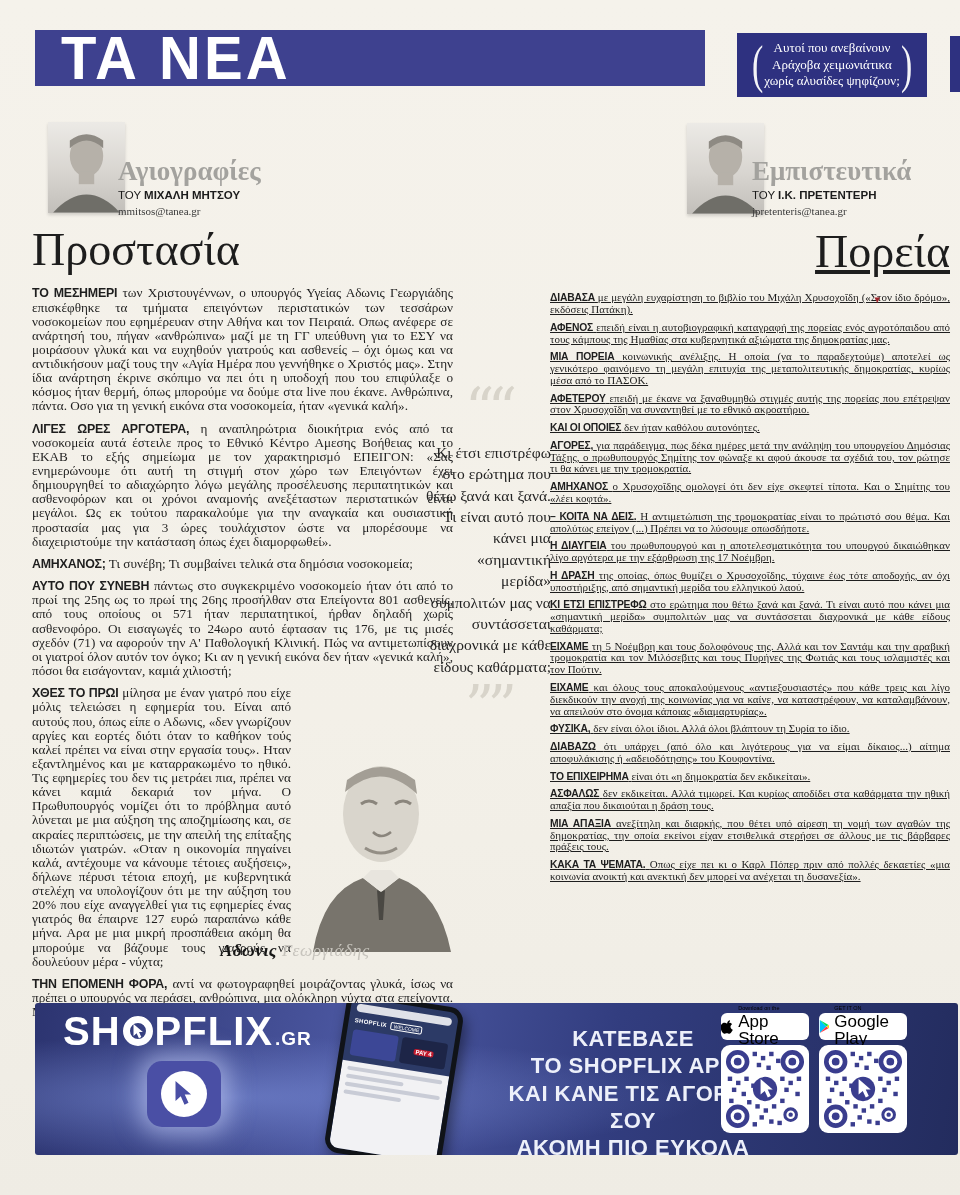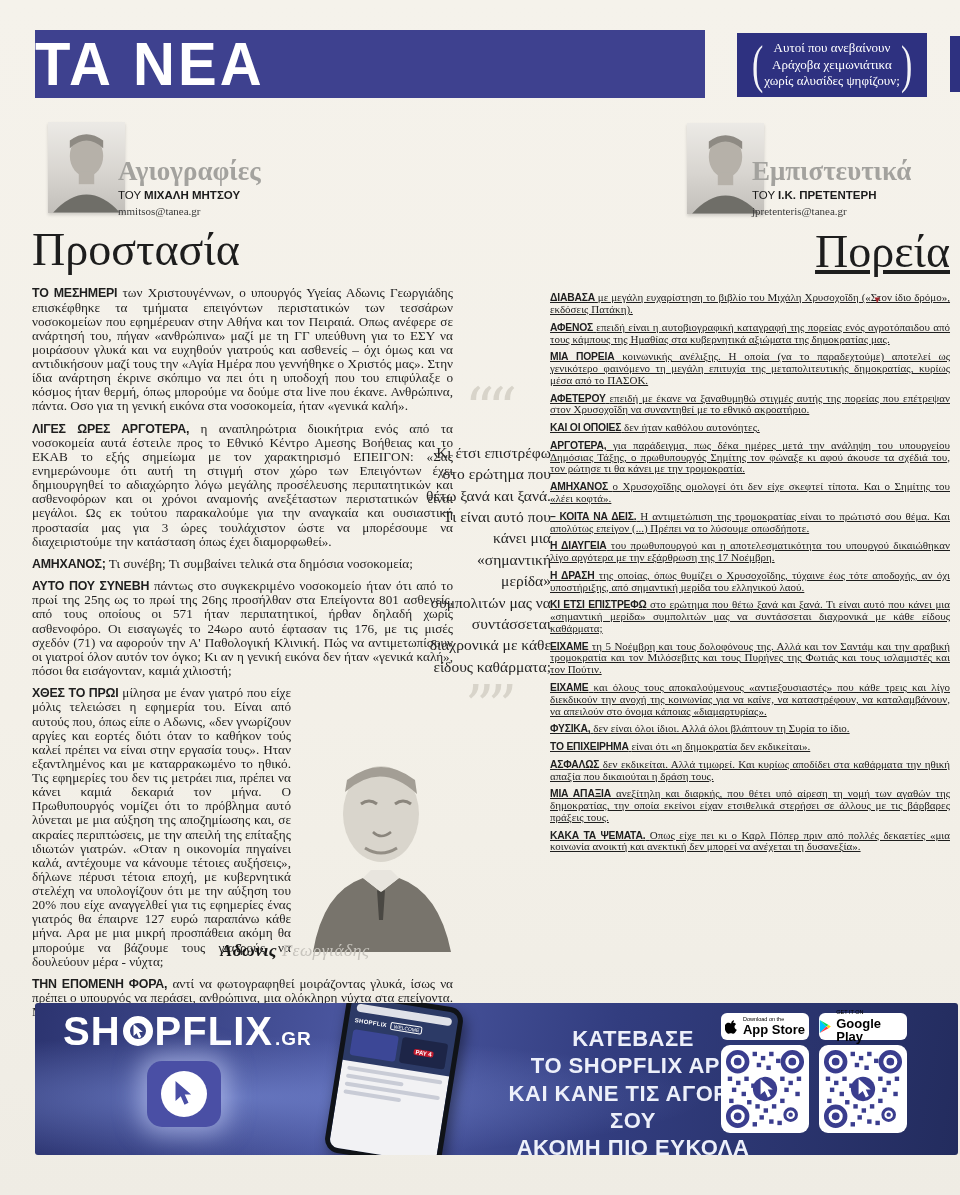--- a/index.html
+++ b/index.html
@@ -1,21 +1,21 @@
 <!DOCTYPE html>
 <html><head>
 <meta charset="utf-8">
 <style>
   html,body{margin:0;padding:0;background:#e9e6df;}
   .page{position:relative;width:960px;height:1195px;margin:0 auto;overflow:hidden;
         background:linear-gradient(180deg,#f5f2eb 0%,#f3f0e8 60%,#efece4 100%);
         font-family:"Liberation Serif",serif;color:#1e1e1e;}
   
-  .masthead{position:absolute;left:35px;top:30px;width:670px;height:68px;background:#3e418f;
-            display:flex;align-items:center;box-sizing:border-box;}
+  .masthead{position:absolute;left:35px;top:30px;width:670px;height:56px;background:#3e418f;
+            display:flex;align-items:center;padding-left:26px;box-sizing:border-box;}
   .masthead-title{font-family:"Liberation Sans",sans-serif;font-weight:bold;font-size:58px;
                   color:#ffffff;letter-spacing:3px;transform:scaleY(1.04);line-height:1;}
   .badge{position:absolute;left:737px;top:33px;width:190px;height:64px;background:#2e3180;
          color:#fff;display:flex;align-items:center;justify-content:center;box-sizing:border-box;}
   .badge-paren{font-size:52px;line-height:1;transform:scaleX(.65);opacity:.95;margin:0 -2px;}
   .badge-lines{text-align:center;font-size:13px;line-height:1.28;}
   .sliver{position:absolute;left:950px;top:36px;width:10px;height:56px;background:#2e3180;}
   
   .author-photo{position:absolute;width:77px;height:91px;overflow:hidden;
                 background:linear-gradient(180deg,#eceae6 0%,#d8d5d0 55%,#c2bfba 100%);
@@ -86,21 +86,21 @@
   .scr-line.short{width:60%;}
   .ad-text{position:absolute;left:448px;top:22px;width:300px;text-align:center;
            font-family:"Liberation Sans",sans-serif;font-weight:bold;font-size:22px;
            line-height:1.24;color:#edf0fa;letter-spacing:.5px;}
   .store-badges{position:absolute;left:686px;top:10px;display:flex;gap:10px;}
   .store-badge{width:88px;height:27px;background:#fff;border-radius:6px;color:#000;
                display:flex;align-items:center;justify-content:center;gap:5px;
                font-family:"Liberation Sans",sans-serif;}
   .sb-col{display:flex;flex-direction:column;align-items:flex-start;line-height:1;}
   .sb-pre{font-size:5.5px;}
-  .sb-name{font-size:13px;font-weight:bold;margin-top:1px;}
+  .sb-name{font-size:17px;font-weight:normal;margin-top:1px;}
   .qrs{position:absolute;left:686px;top:42px;display:flex;gap:10px;}
   .qr{width:88px;height:88px;background:#fff;border-radius:9px;padding:4px;box-sizing:border-box;}
   .qr svg{width:100%;height:100%;}
 </style>
 </head>
 <body>
 
 <svg width="0" height="0" style="position:absolute">
   <symbol id="sym-cursor" viewBox="0 0 14 20">
     <path d="M1 0 L1 16 L5.2 12.2 L8.2 19 L11.4 17.4 L8.4 10.8 L13.5 10.8 Z"></path>
@@ -266,38 +266,39 @@
         <p><b class="lead">ΔΙΑΒΑΣΑ</b> <span>με μεγάλη ευχαρίστηση το βιβλίο του Μιχάλη Χρυσοχοΐδη («Στον ίδιο δρόμο», εκδόσεις Πατάκη).</span></p>
 
         <p><b class="lead">ΑΦΕΝΟΣ</b> <span>επειδή είναι η αυτοβιογραφική καταγραφή της πορείας ενός αγροτόπαιδου από τους κάμπους της Ημαθίας στα κυβερνητικά αξιώματα της δημοκρατίας μας.</span></p>
 
         <p><b class="lead">ΜΙΑ ΠΟΡΕΙΑ</b> <span>κοινωνικής ανέλιξης. Η οποία (να το παραδεχτούμε) αποτελεί ως γενικότερο φαινόμενο τη μεγάλη επιτυχία της μεταπολιτευτικής δημοκρατίας, κυρίως μέσα από το ΠΑΣΟΚ.</span></p>
 
         <p><b class="lead">ΑΦΕΤΕΡΟΥ</b> <span>επειδή με έκανε να ξαναθυμηθώ στιγμές αυτής της πορείας που επέτρεψαν στον Χρυσοχοΐδη να συναντηθεί με το εθνικό ακροατήριο.</span></p>
 
         <p><b class="lead">ΚΑΙ ΟΙ ΟΠΟΙΕΣ</b> <span>δεν ήταν καθόλου αυτονόητες.</span></p>
 
-        <p><b class="lead">ΑΡΓΟΤΕΡΑ,</b> <span>για παράδειγμα, πως δέκα ημέρες μετά την ανάληψη του υπουργείου Δημόσιας Τάξης, ο πρωθυπουργός Σημίτης τον φώναξε κι αφού άκουσε τα σχέδιά του, τον ρώτησε τι θα κάνει με την τρομοκρατία.</span></p>
+        <p><b class="lead">ΑΓΟΡΕΣ,</b> <span>για παράδειγμα, πως δέκα ημέρες μετά την ανάληψη του υπουργείου Δημόσιας Τάξης, ο πρωθυπουργός Σημίτης τον φώναξε κι αφού άκουσε τα σχέδιά του, τον ρώτησε τι θα κάνει με την τρομοκρατία.</span></p>
 
         <p><b class="lead">ΑΜΗΧΑΝΟΣ</b> <span>ο Χρυσοχοΐδης ομολογεί ότι δεν είχε σκεφτεί τίποτα. Και ο Σημίτης του «λέει κοφτά».</span></p>
 
         <p><b class="lead">– ΚΟΙΤΑ ΝΑ ΔΕΙΣ.</b> <span>Η αντιμετώπιση της τρομοκρατίας είναι το πρώτιστό σου θέμα. Και απολύτως επείγον (...) Πρέπει να το λύσουμε οπωσδήποτε.</span></p>
 
         <p><b class="lead">Η ΔΙΑΥΓΕΙΑ</b> <span>του πρωθυπουργού και η αποτελεσματικότητα του υπουργού δικαιώθηκαν λίγο αργότερα με την εξάρθρωση της 17 Νοέμβρη.</span></p>
 
         <p><b class="lead">Η ΔΡΑΣΗ</b> <span>της οποίας, όπως θυμίζει ο Χρυσοχοΐδης, τύχαινε έως τότε αποδοχής, αν όχι υποστήριξης, από σημαντική μερίδα του ελληνικού λαού.</span></p>
 
         <p><b class="lead">ΚΙ ΕΤΣΙ ΕΠΙΣΤΡΕΦΩ</b> <span>στο ερώτημα που θέτω ξανά και ξανά. Τι είναι αυτό που κάνει μια «σημαντική μερίδα» συμπολιτών μας να συντάσσεται διαχρονικά με κάθε είδους καθάρματα;</span></p>
 
         <p><b class="lead">ΕΙΧΑΜΕ</b> <span>τη 5 Νοέμβρη και τους δολοφόνους της. Αλλά και τον Σαντάμ και την αραβική τρομοκρατία και τον Μιλόσεβιτς και τους Πυρήνες της Φωτιάς και τους ισλαμιστές και τον Πούτιν.</span></p>
 
         <p><b class="lead">ΕΙΧΑΜΕ</b> <span>και όλους τους αποκαλούμενους «αντιεξουσιαστές» που κάθε τρεις και λίγο διεκδικούν την ανοχή της κοινωνίας για να καίνε, να καταστρέφουν, να καταλαμβάνουν, να απειλούν στο όνομα κάποιας «διαμαρτυρίας».</span></p>
 
         <p><b class="lead">ΦΥΣΙΚΑ,</b> <span>δεν είναι όλοι ίδιοι. Αλλά όλοι βλάπτουν τη Συρία το ίδιο.</span></p>
 
+        <p><b class="lead">ΔΙΑΒΑΖΩ</b> <span>ότι υπάρχει (από όλο και λιγότερους για να είμαι δίκαιος...) αίτημα αποφυλάκισης ή «αδειοδότησης» του Κουφοντίνα.</span></p>
 
         <p><b class="lead">ΤΟ ΕΠΙΧΕΙΡΗΜΑ</b> <span>είναι ότι «η δημοκρατία δεν εκδικείται».</span></p>
 
         <p><b class="lead">ΑΣΦΑΛΩΣ</b> <span>δεν εκδικείται. Αλλά τιμωρεί. Και κυρίως αποδίδει στα καθάρματα την ηθική απαξία που δικαιούται η δράση τους.</span></p>
 
         <p><b class="lead">ΜΙΑ ΑΠΑΞΙΑ</b> <span>ανεξίτηλη και διαρκής, που θέτει υπό αίρεση τη νομή των αγαθών της δημοκρατίας, την οποία εκείνοι είχαν ετσιθελικά στερήσει σε άλλους με τις βάρβαρες πράξεις τους.</span></p>
 
         <p><b class="lead">ΚΑΚΑ ΤΑ ΨΕΜΑΤΑ.</b> <span>Οπως είχε πει κι ο Καρλ Πόπερ πριν από πολλές δεκαετίες «μια κοινωνία ανοικτή και ανεκτική δεν μπορεί να ανέχεται τη δυσανεξία».</span></p>
       </div>
   </div>

